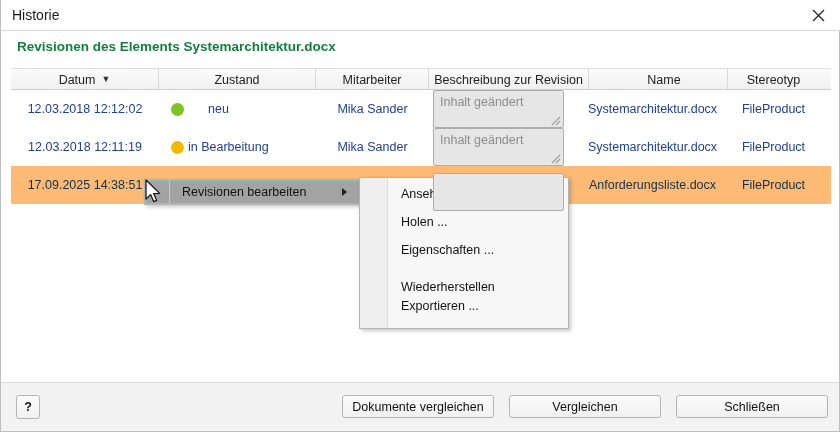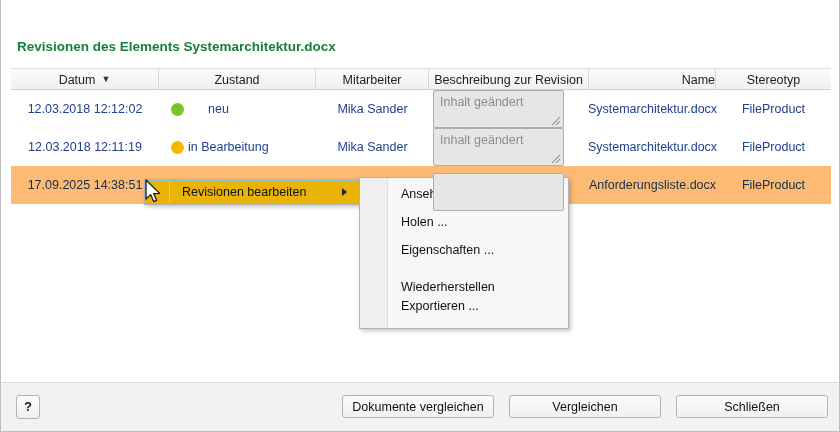--- a/index.html
+++ b/index.html
@@ -118,21 +118,21 @@
     width: 217px; height: 26px;
     background: #f5f5f5;
     border: 1px solid #b3b3b3;
     box-sizing: border-box;
     box-shadow: 2px 2px 4px rgba(0,0,0,0.22);
   }
   #ctxmenu .mi {
     position: absolute; left: 0; top: 0;
     width: 215px; height: 24px;
     display: flex; align-items: center;
-    background: #eab308;
+    background: #a3a3a3;
     border: 1px solid #8fc2bd;
     box-sizing: border-box;
     font-size: 12.5px; color: #111111;
     cursor: default;
   }
   #ctxmenu .mi .gutter {
     width: 24px; height: 22px;
     border-right: 1px solid #c9c9c9;
     box-sizing: border-box;
   }
@@ -205,40 +205,51 @@
   #help-btn { left: 15px; top: 12px; width: 24px; height: 24px; font-weight: bold; }
   #cmp-docs-btn { left: 341px; top: 12px; width: 152px; }
   #cmp-btn      { left: 508px; top: 12px; width: 152px; }
   #close-footer-btn { left: 675px; top: 12px; width: 152px; }
 </style>
 </head>
 <body>
 
 <div id="dialog">
 
+  <div id="titlebar">
+    <div class="title">Historie</div>
+    <div id="close-btn">
+      <span>
+        <svg width="13" height="13" viewBox="0 0 13 13">
+          <line x1="1" y1="1" x2="12" y2="12" stroke="#222" stroke-width="1.2"></line>
+          <line x1="12" y1="1" x2="1" y2="12" stroke="#222" stroke-width="1.2"></line>
+        </svg>
+      </span>
+    </div>
+  </div>
 
   <div id="heading">Revisionen des Elements Systemarchitektur.docx</div>
 
   <div id="table">
 
     <div id="thead">
       <div class="th" style="left:0; width:148px;">
         <span>Datum</span>
         <span class="sortmark">▼</span>
       </div>
       <div class="th" style="left:148px; width:157px;">
         <span>Zustand</span>
       </div>
       <div class="th" style="left:305px; width:113px;">
         <span>Mitarbeiter</span>
       </div>
       <div class="th" style="left:418px; width:160px;">
         <span>Beschreibung zur Revision</span>
       </div>
-      <div class="th" style="left:578px; width:127px;justify-content:flex-end;">
+      <div class="th" style="left:590px; width:127px;">
         <span>Name</span>
       </div>
       <div class="th last" style="left:705px; width:115px;">
         <span>Stereotyp</span>
       </div>
     </div>
 
     <div class="trow">
       <div class="cell center" style="left:0; width:148px;">12.03.2018 12:12:02</div>
       <div class="cell" style="left:160px; width:145px;">

